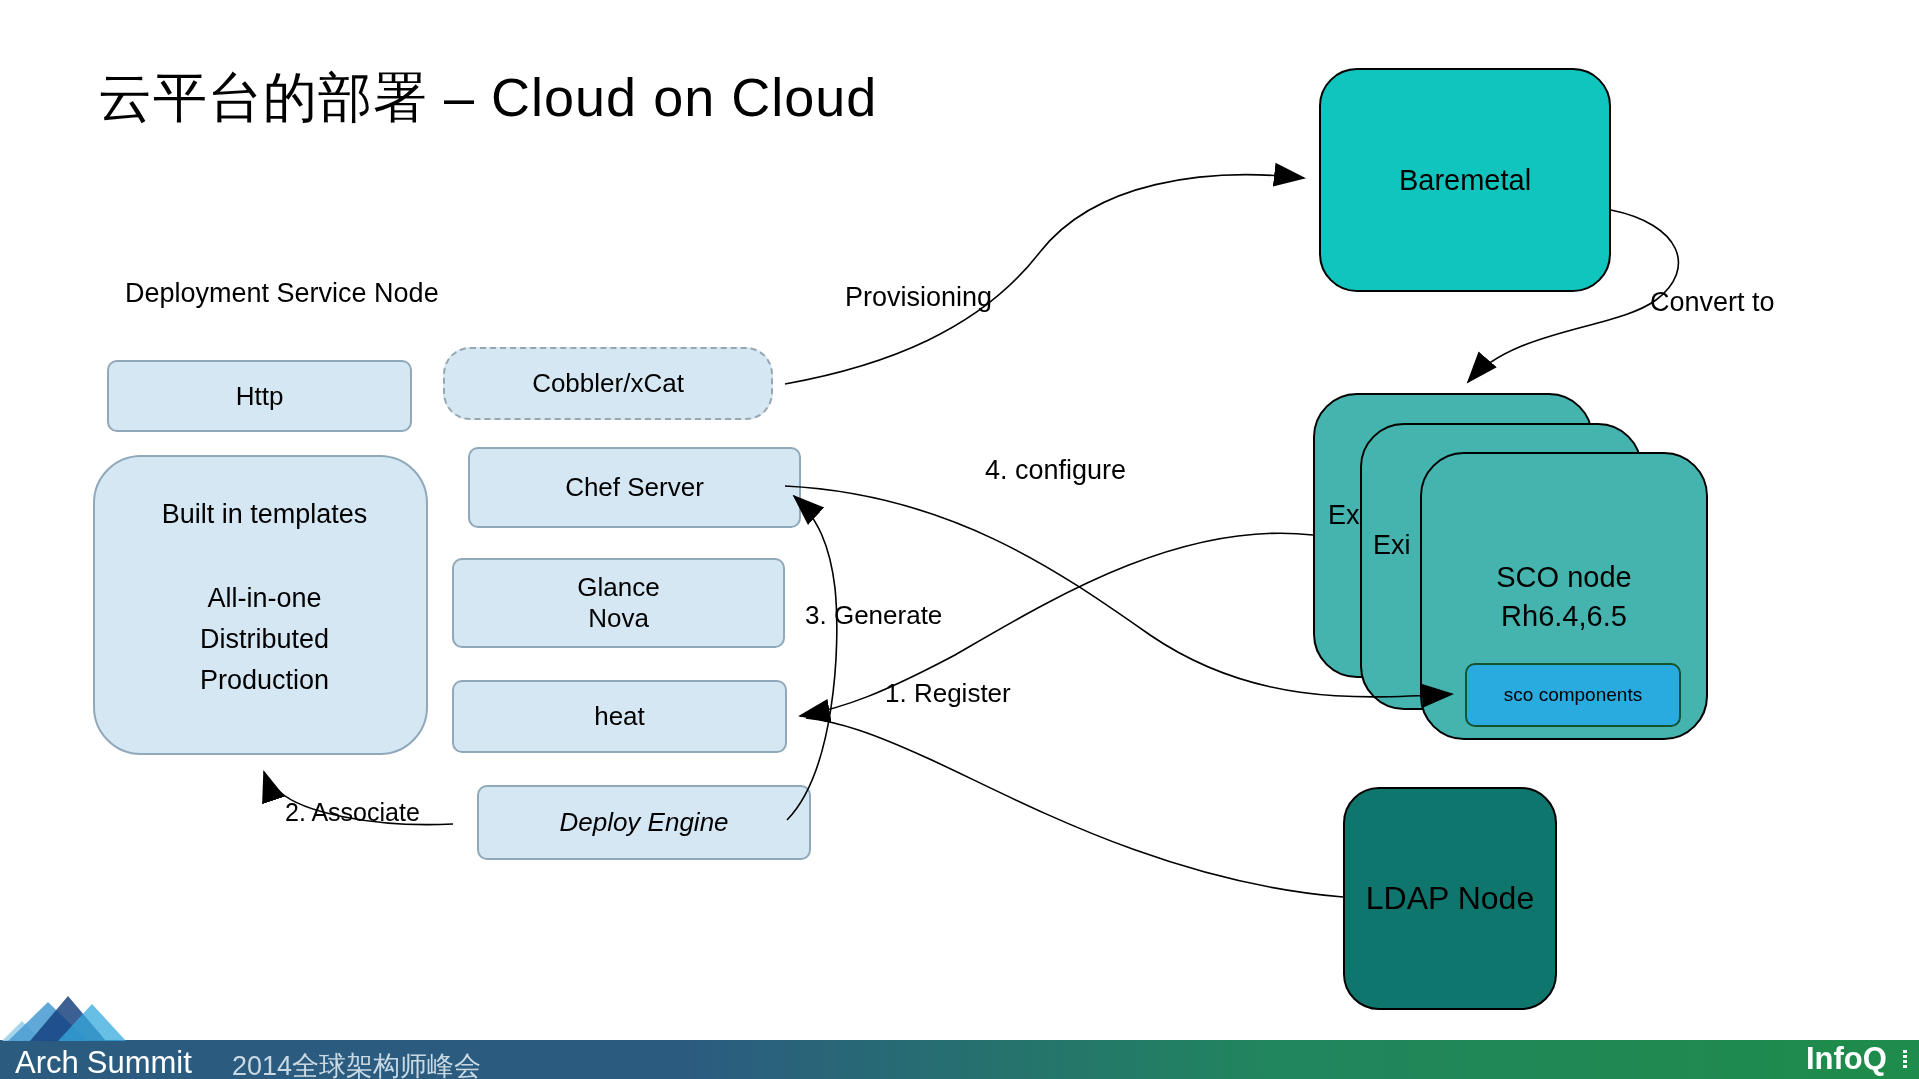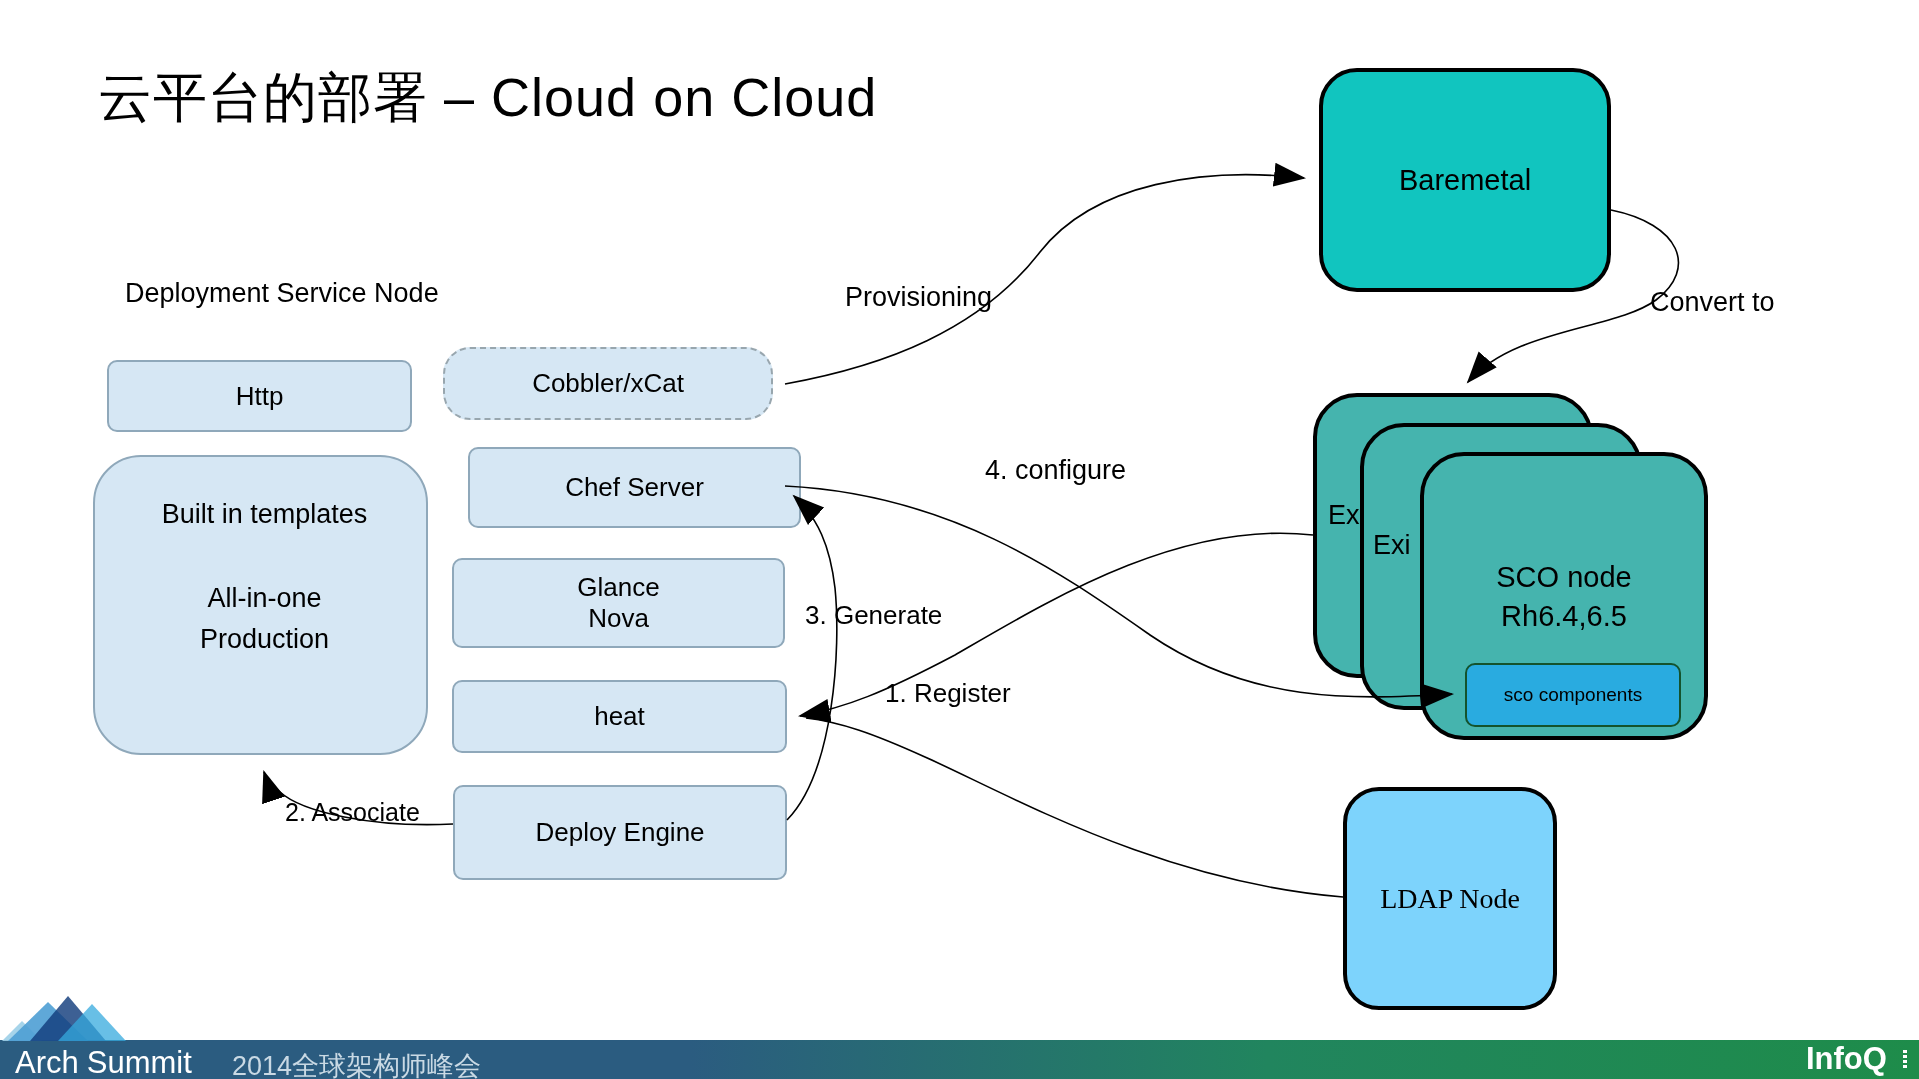--- a/index.html
+++ b/index.html
@@ -15,32 +15,32 @@
     background:#d6e7f4;border:2px solid #8fa8ba;border-radius:10px;
     display:flex;align-items:center;justify-content:center;text-align:center;
     font-size:26px;line-height:31px;box-sizing:border-box;z-index:2;
   }
   .lbox.dashed{border:2px dashed #98a6ae;}
   .biground{border-radius:48px;display:block;padding-left:8px;}
   .biground .tpl-title{margin-top:42px;text-align:center;font-size:27px;}
   .biground .tpl-lines{margin-top:48px;text-align:center;font-size:27px;line-height:41px;}
   
   .teal{
-    border:4px solid #000000;display:flex;align-items:center;justify-content:center;
+    border:2px solid #000000;display:flex;align-items:center;justify-content:center;
     text-align:right;box-sizing:border-box;
   }
   .baremetal{background:#11c5bf;border-radius:38px;font-size:29px;z-index:2;}
   .stackbox{background:#45b4ae;border-radius:44px;}
   .stack-label{font-size:27px;z-index:inherit;}
   .front-lines{font-size:29px;line-height:39px;text-align:center;}
   .sco-chip{
     background:#29abe0;border:2px solid #14532d;border-radius:10px;
     display:flex;align-items:center;justify-content:center;font-size:19px;z-index:6;
   }
-  .ldap{background:#7dd3fc;border-radius:36px;font-size:28px;z-index:2;font-family:Liberation Serif, serif;}
+  .ldap{background:#0f766e;border-radius:36px;font-size:32px;z-index:2;}
   
   .overlay{left:0;top:0;width:1919px;height:1079px;z-index:10;pointer-events:none;}
   
   .footer-bar{
     left:0;top:1040px;width:1919px;height:39px;z-index:3;
     background:linear-gradient(90deg,#2b5c80 0%,#2b5c80 36%,#21855e 66%,#1e8c4a 100%);
   }
   .mountains{left:0px;top:994px;width:140px;height:47px;z-index:4;}
   .brand{left:15px;top:1045px;z-index:5;color:#fff;font-size:31px;white-space:nowrap;}
   .brand .b1{font-weight:400;}
@@ -66,26 +66,27 @@
 
   <div class="abs lbox" style="left:452px;top:447px;width:333px;height:81px;margin-left:16px;">Chef Server</div>
 
   <div class="abs lbox" style="left:452px;top:558px;width:333px;height:90px;flex-direction:column;">
     <span>Glance</span>
     <span>Nova</span>
   </div>
 
   <div class="abs lbox" style="left:452px;top:680px;width:335px;height:73px;">heat</div>
 
-  <div class="abs lbox" style="left:453px;top:785px;width:334px;height:95px;">Deploy Engine</div>
+  <div class="abs lbox" style="left:477px;top:785px;width:334px;height:75px;font-style:italic;">Deploy Engine</div>
 
   <div class="abs lbox biground" style="left:93px;top:455px;width:335px;height:300px;">
     <div class="tpl-title">Built in templates</div>
     <div class="tpl-lines">
       <div>All-in-one</div>
+      <div>Distributed</div>
       <div>Production</div>
     </div>
   </div>
 
   <div class="abs teal baremetal" style="left:1319px;top:68px;width:292px;height:224px;">Baremetal</div>
 
   <div class="abs teal stackbox" style="left:1313px;top:393px;width:280px;height:285px;z-index:1;"></div>
   <div class="abs stack-label" style="left:1328px;top:500px;z-index:1;">Ex</div>
 
   <div class="abs teal stackbox" style="left:1360px;top:423px;width:282px;height:287px;z-index:2;"></div>

